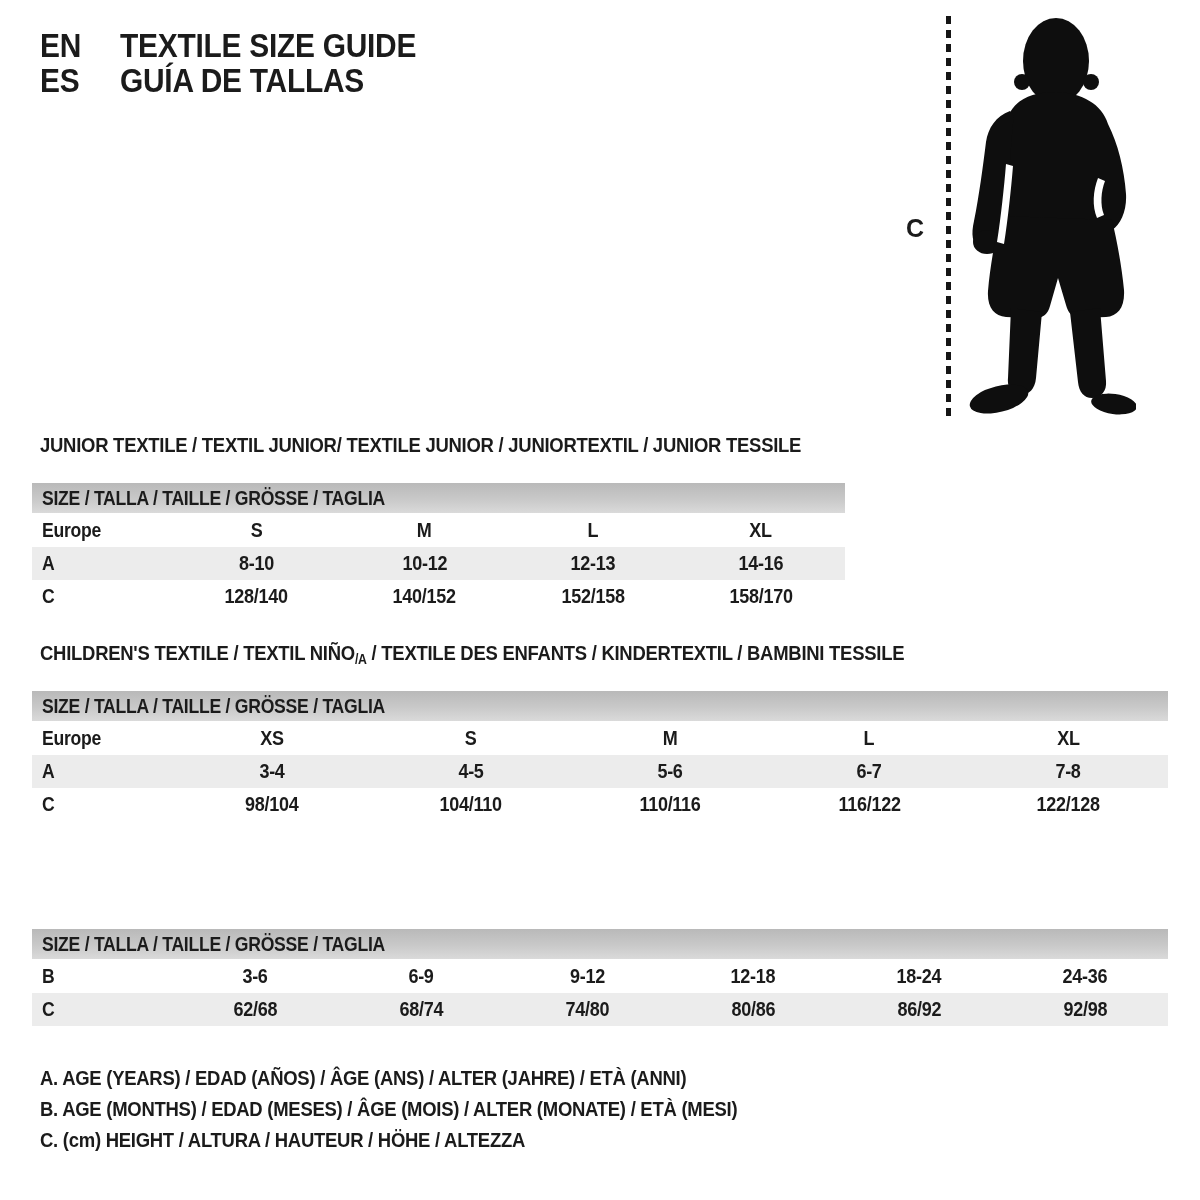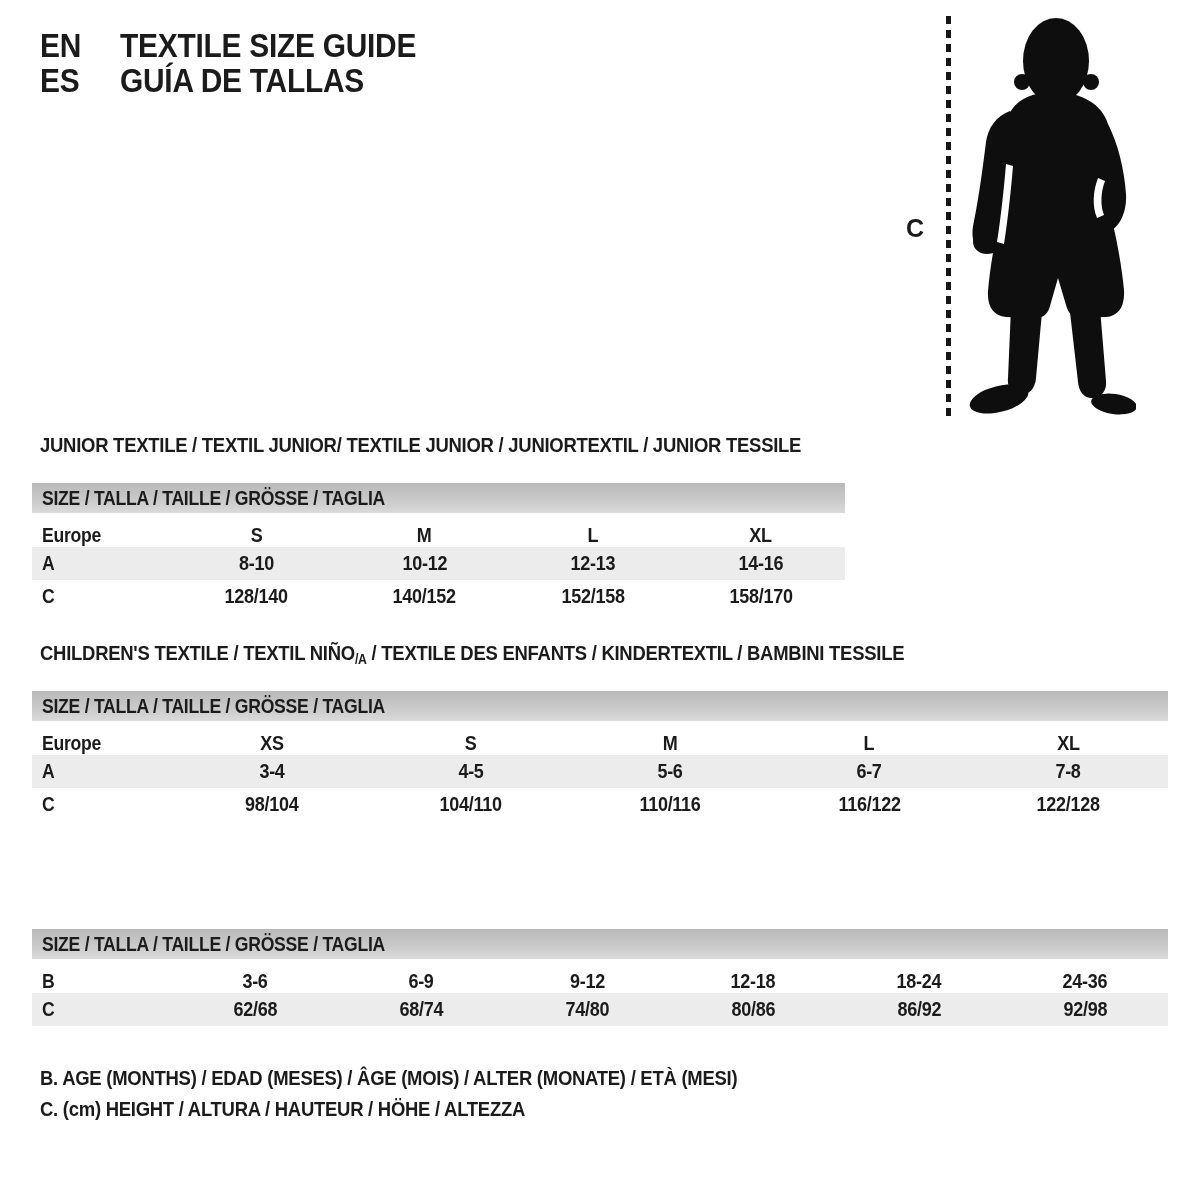--- a/index.html
+++ b/index.html
@@ -33,21 +33,21 @@
   .title-sub { font-size: 14px; vertical-align: -4px; }
 
   
   .stable { position: absolute; left: 32px; }
   .banner {
     height: 30px; line-height: 30px; padding-left: 10px;
     background: linear-gradient(180deg, #b9b9b9 0%, #c9c9c9 55%, #dadada 100%);
     font-size: 20px;
   }
   .trow { display: flex; align-items: center; height: 33px; font-size: 20px; }
-  .trow.tall { height: 34px; align-items: flex-end; }
+  .trow.tall { height: 34px; }
   .trow .lab { width: 140px; padding-left: 10px; box-sizing: border-box; text-align: left; }
   .trow .c { flex: 1; text-align: center; }
   .alt { background: #ececec; }
 
   
   .legend { position: absolute; left: 40px; top: 1062px; font-size: 21px; line-height: 31px; }
 </style>
 </head>
 <body>
 
@@ -197,17 +197,18 @@
       <span class="c"><span class="condc">62/68</span></span>
       <span class="c"><span class="condc">68/74</span></span>
       <span class="c"><span class="condc">74/80</span></span>
       <span class="c"><span class="condc">80/86</span></span>
       <span class="c"><span class="condc">86/92</span></span>
       <span class="c"><span class="condc">92/98</span></span>
     </div>
   </div>
 
   <div class="legend">
+    <div><span class="cond">A. AGE (YEARS) / EDAD (AÑOS) / ÂGE (ANS) / ALTER (JAHRE) / ETÀ (ANNI)</span></div>
     <div><span class="cond">B. AGE (MONTHS) / EDAD (MESES) / ÂGE (MOIS) / ALTER (MONATE) / ETÀ (MESI)</span></div>
     <div><span class="cond">C. (cm) HEIGHT / ALTURA / HAUTEUR / HÖHE / ALTEZZA</span></div>
   </div>
 
 </div>
 
 </body></html>

